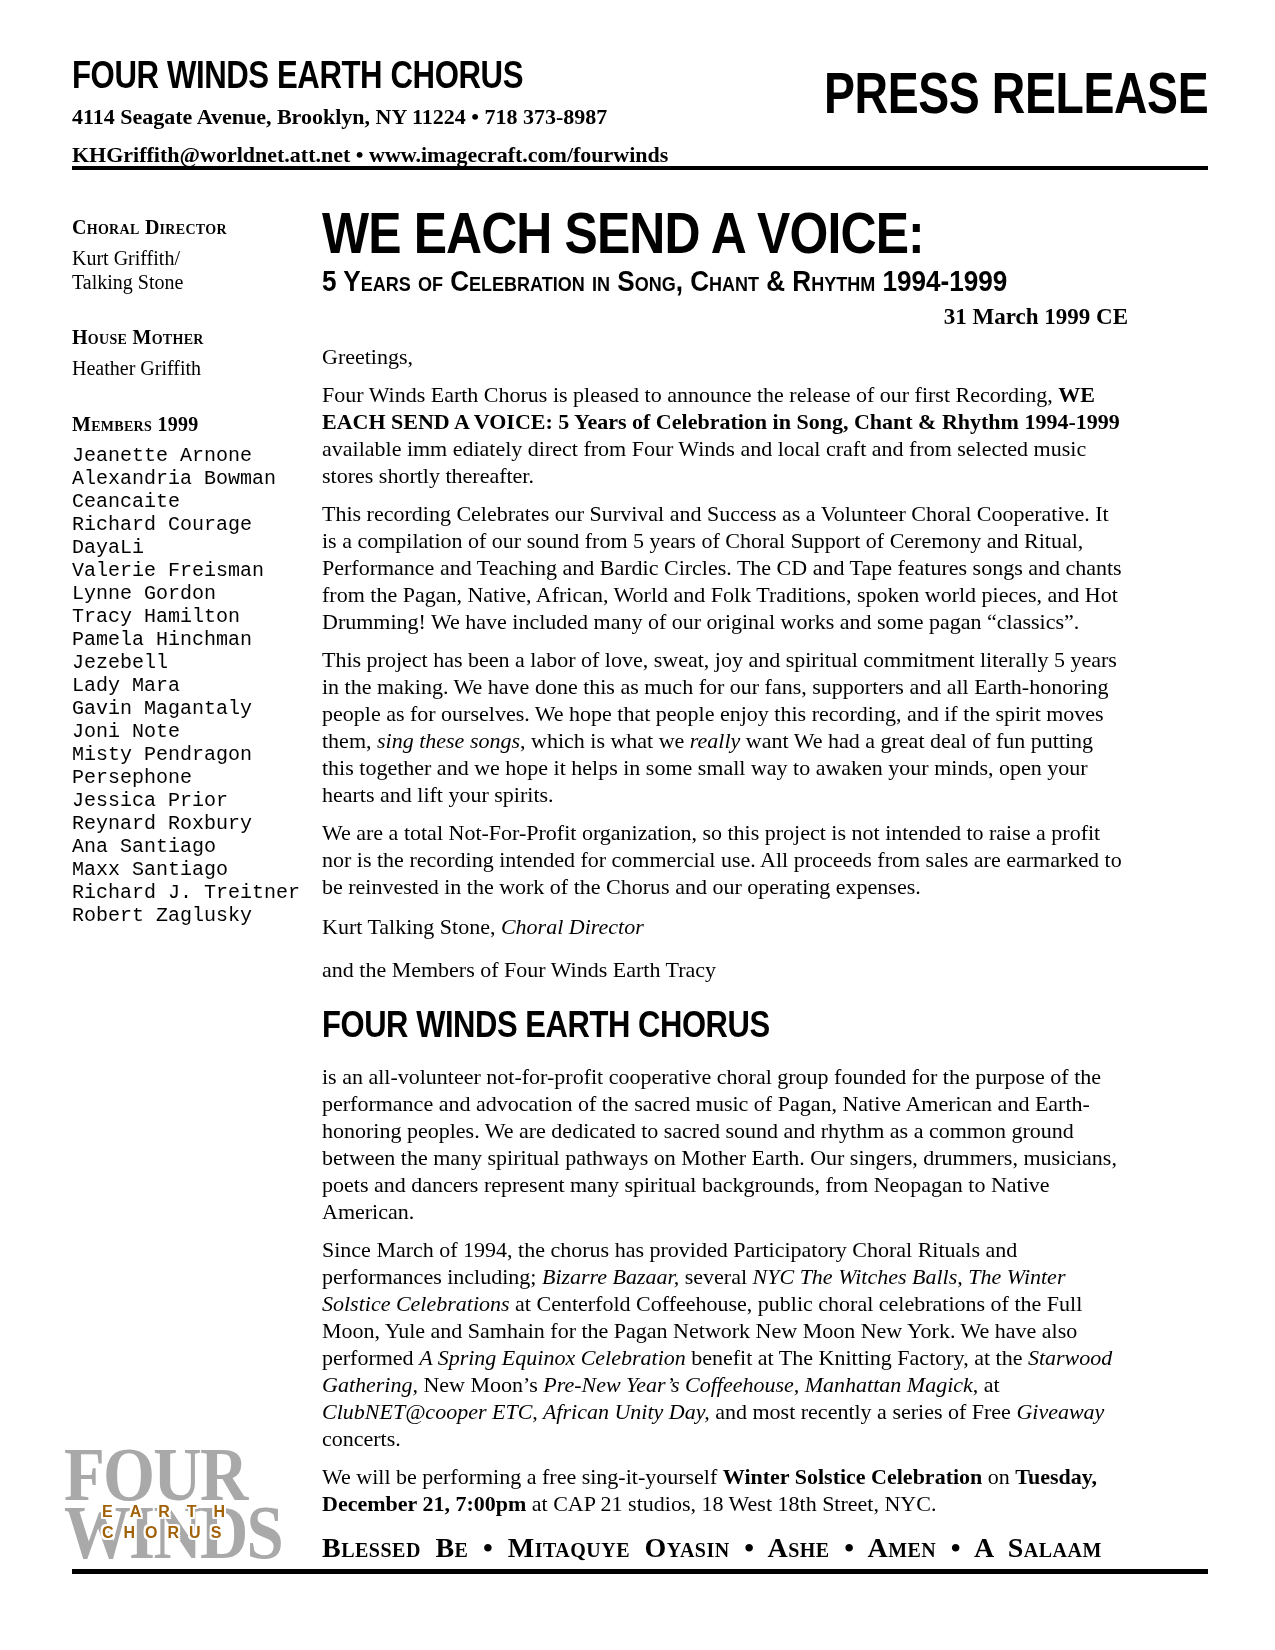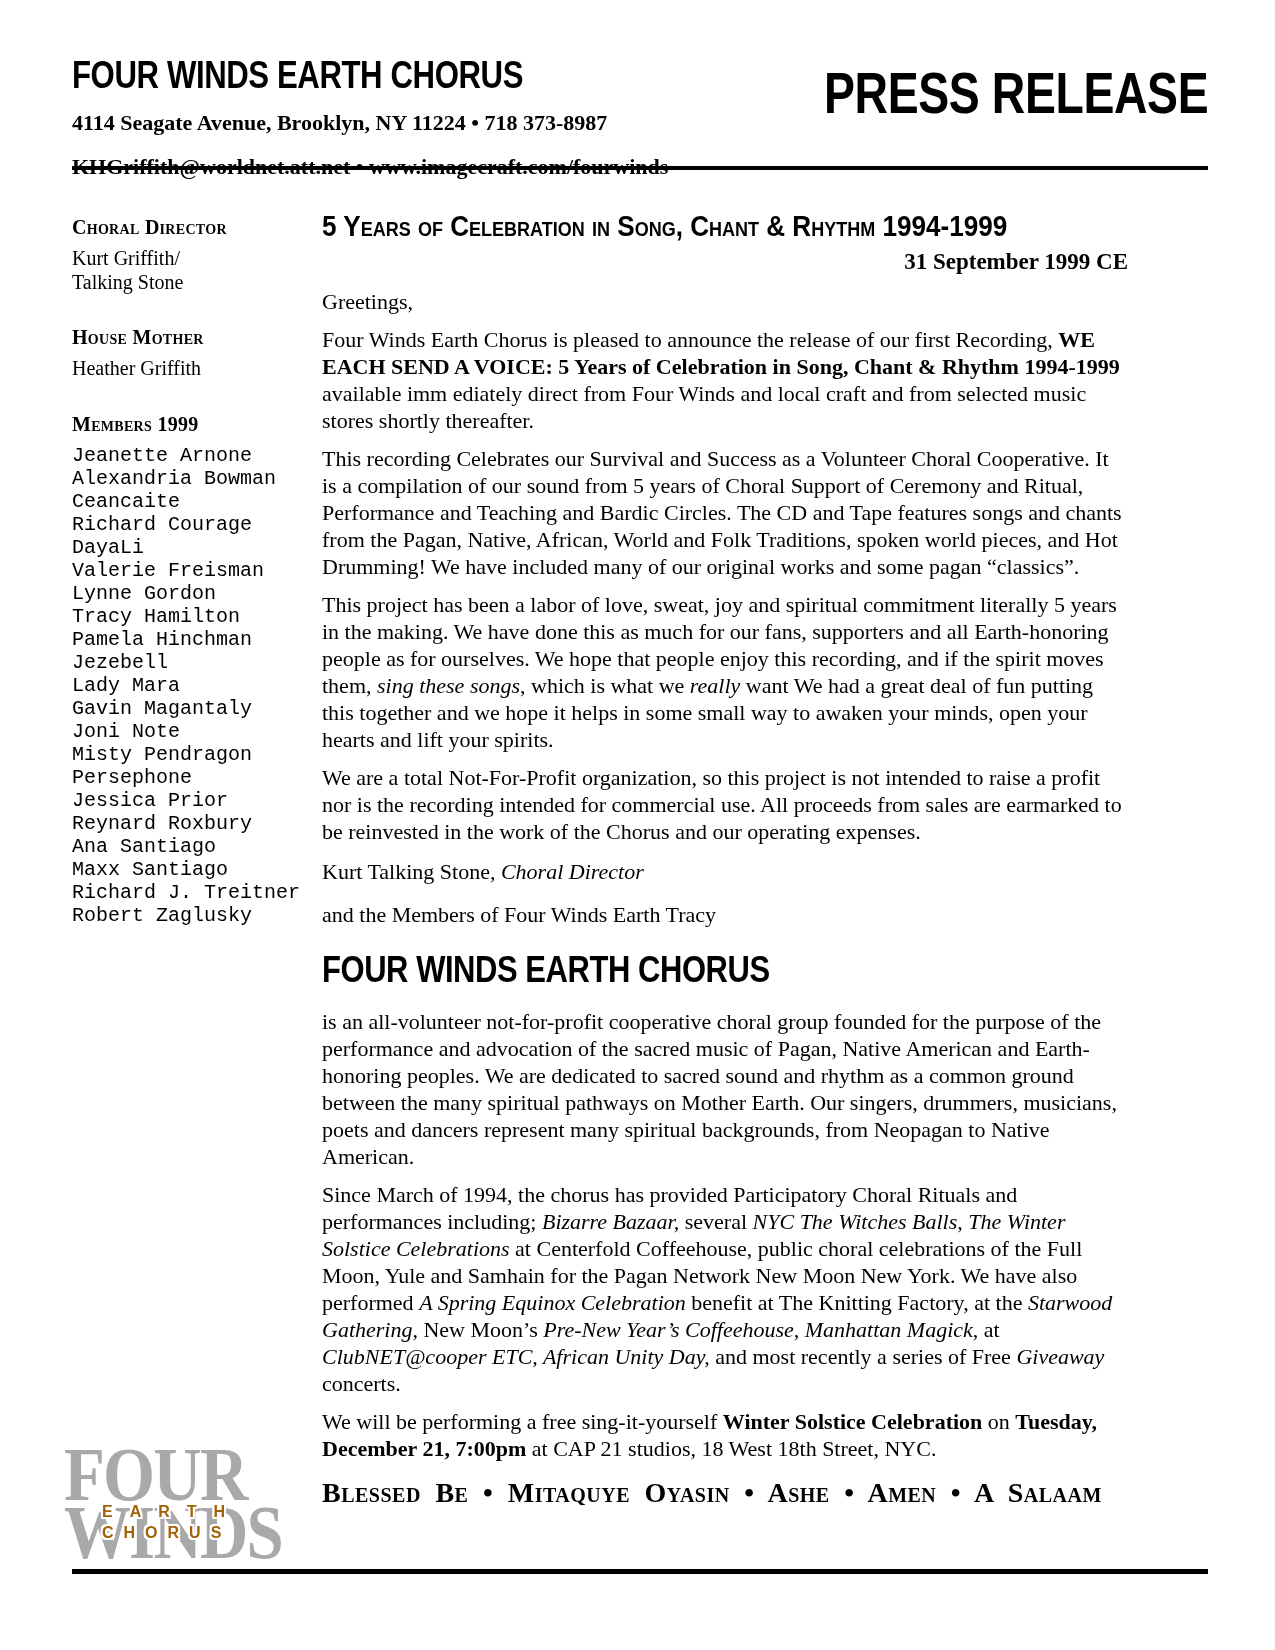--- a/index.html
+++ b/index.html
@@ -6,21 +6,21 @@
   .page {
     position:relative; width:1275px; height:1650px; background:#ffffff;
     color:#000; overflow:hidden;
     font-family:"Liberation Serif", serif;
   }
   .cx { display:inline-block; transform:scaleX(.82); transform-origin:0 50%; white-space:nowrap; }
 
   
   .masthead { position:absolute; left:72px; top:56px; width:1136px; display:flex; justify-content:space-between; align-items:flex-start; }
   .org-name { font-family:"Liberation Sans", sans-serif; font-weight:700; font-size:38px; line-height:1; letter-spacing:-.5px; }
-  .addr { font-family:"Liberation Serif", serif; font-weight:700; font-size:22px; line-height:30px; margin-top:14px; }
+  .addr { font-family:"Liberation Serif", serif; font-weight:700; font-size:22px; line-height:30px; margin-top:8px; }
   .addr:first-of-type { margin-top:8px; }
   .press { font-family:"Liberation Sans", sans-serif; font-weight:700; font-size:58px; line-height:1;
            letter-spacing:-.5px; display:inline-block; transform:scaleX(.8); transform-origin:100% 0; white-space:nowrap; margin-top:8px; }
   .rule { position:absolute; left:72px; width:1136px; background:#000; }
   .rule-top { top:166px; height:4px; }
   .rule-bottom { top:1569px; height:5px; }
 
   
   .sidebar { position:absolute; left:72px; top:216px; width:238px; }
   .sb-section { margin-bottom:32px; }
@@ -156,22 +156,23 @@
         <div class="sb-item">
           <div class="sb-line">Richard J. Treitner</div>
         </div>
         <div class="sb-item">
           <div class="sb-line">Robert Zaglusky</div>
         </div>
       </section>
     </aside>
 
   <main class="main">
+    <h1 class="title"><span class="cx">WE EACH SEND A VOICE:</span></h1>
     <h2 class="subtitle"><span class="cx">5 Years of Celebration in Song, Chant &amp; Rhythm 1994-1999</span></h2>
-    <div class="date">31 September 1999 CE</div>
+    <div class="date">31 March 1999 CE</div>
     <p class="salutation">Greetings,</p>
     <div class="letter-body">
         <p class="body-para"><span>Four Winds Earth Chorus is pleased to announce the release of our first Recording, </span><span class="rb">WE EACH SEND A VOICE: 5 Years of Celebration in Song, Chant &amp; Rhythm 1994-1999</span><span> available imm ediately direct from Four Winds and local craft and from selected music stores shortly thereafter.</span></p>
         <p class="body-para"><span>This recording Celebrates our Survival and Success as a Volunteer Choral Cooperative. It is a compilation of our sound from 5 years of Choral Support of Ceremony and Ritual, Performance and Teaching and Bardic Circles. The CD and Tape features songs and chants from the Pagan, Native, African, World and Folk Traditions, spoken world pieces, and Hot Drumming! We have included many of our original works and some pagan “classics”.</span></p>
         <p class="body-para"><span>This project has been a labor of love, sweat, joy and spiritual commitment literally 5 years in the making. We have done this as much for our fans, supporters and all Earth-honoring people as for ourselves. We hope that people enjoy this recording, and if the spirit moves them, </span><span class="ri">sing these songs</span><span>, which is what we </span><span class="ri">really</span><span> want We had a great deal of fun putting this together and we hope it helps in some small way to awaken your minds, open your hearts and lift your spirits.</span></p>
         <p class="body-para"><span>We are a total Not-For-Profit organization, so this project is not intended to raise a profit nor is the recording intended for commercial use. All proceeds from sales are earmarked to be reinvested in the work of the Chorus and our operating expenses.</span></p>
       </div>
     <p class="signoff"><span>Kurt Talking Stone, </span><span class="ri">Choral Director</span></p>
     <p class="signoff2"><span>and the Members of Four Winds Earth Tracy</span></p>
     <h2 class="about-head"><span class="cx">FOUR WINDS EARTH CHORUS</span></h2>

